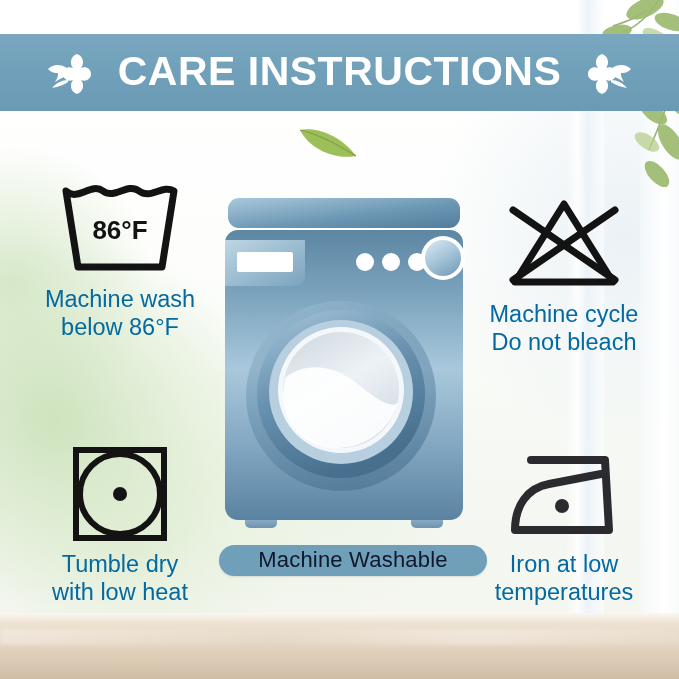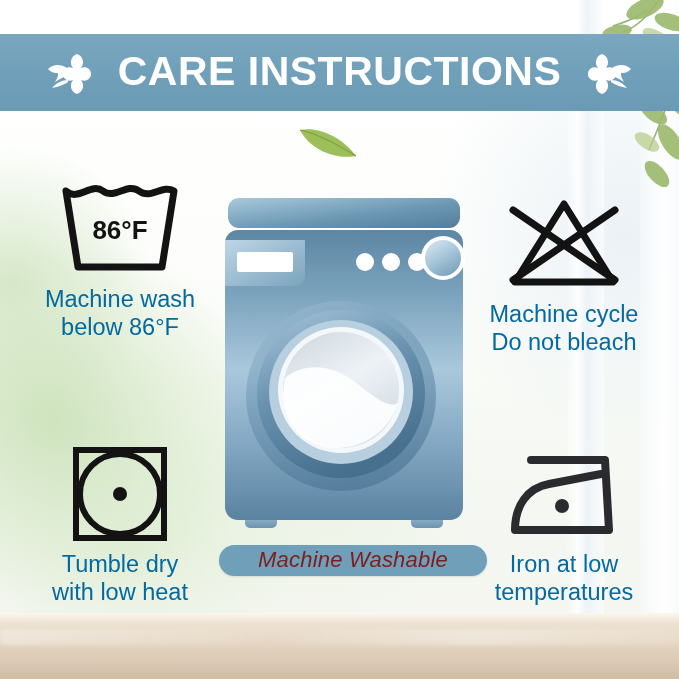--- a/index.html
+++ b/index.html
@@ -115,26 +115,25 @@
     left: 219px; top: 545px;
     width: 268px; height: 31px;
     background: #6f9fb9;
     border-radius: 16px;
     display: flex;
     align-items: center;
     justify-content: center;
     box-shadow: 0 1px 2px rgba(0,0,0,0.10);
   }
   .badge-text {
-    color: #7f1d1d;
+    color: #0f172a;
     font-size: 22px;
     letter-spacing: 0.2px;
     line-height: 1;
     padding-bottom: 2px;
-    font-style: italic;
   }
 
   
   .leaf-float { position: absolute; left: 296px; top: 116px; width: 66px; height: 50px; }
 </style>
 </head>
 <body>
 
 <div id="stage">
 

